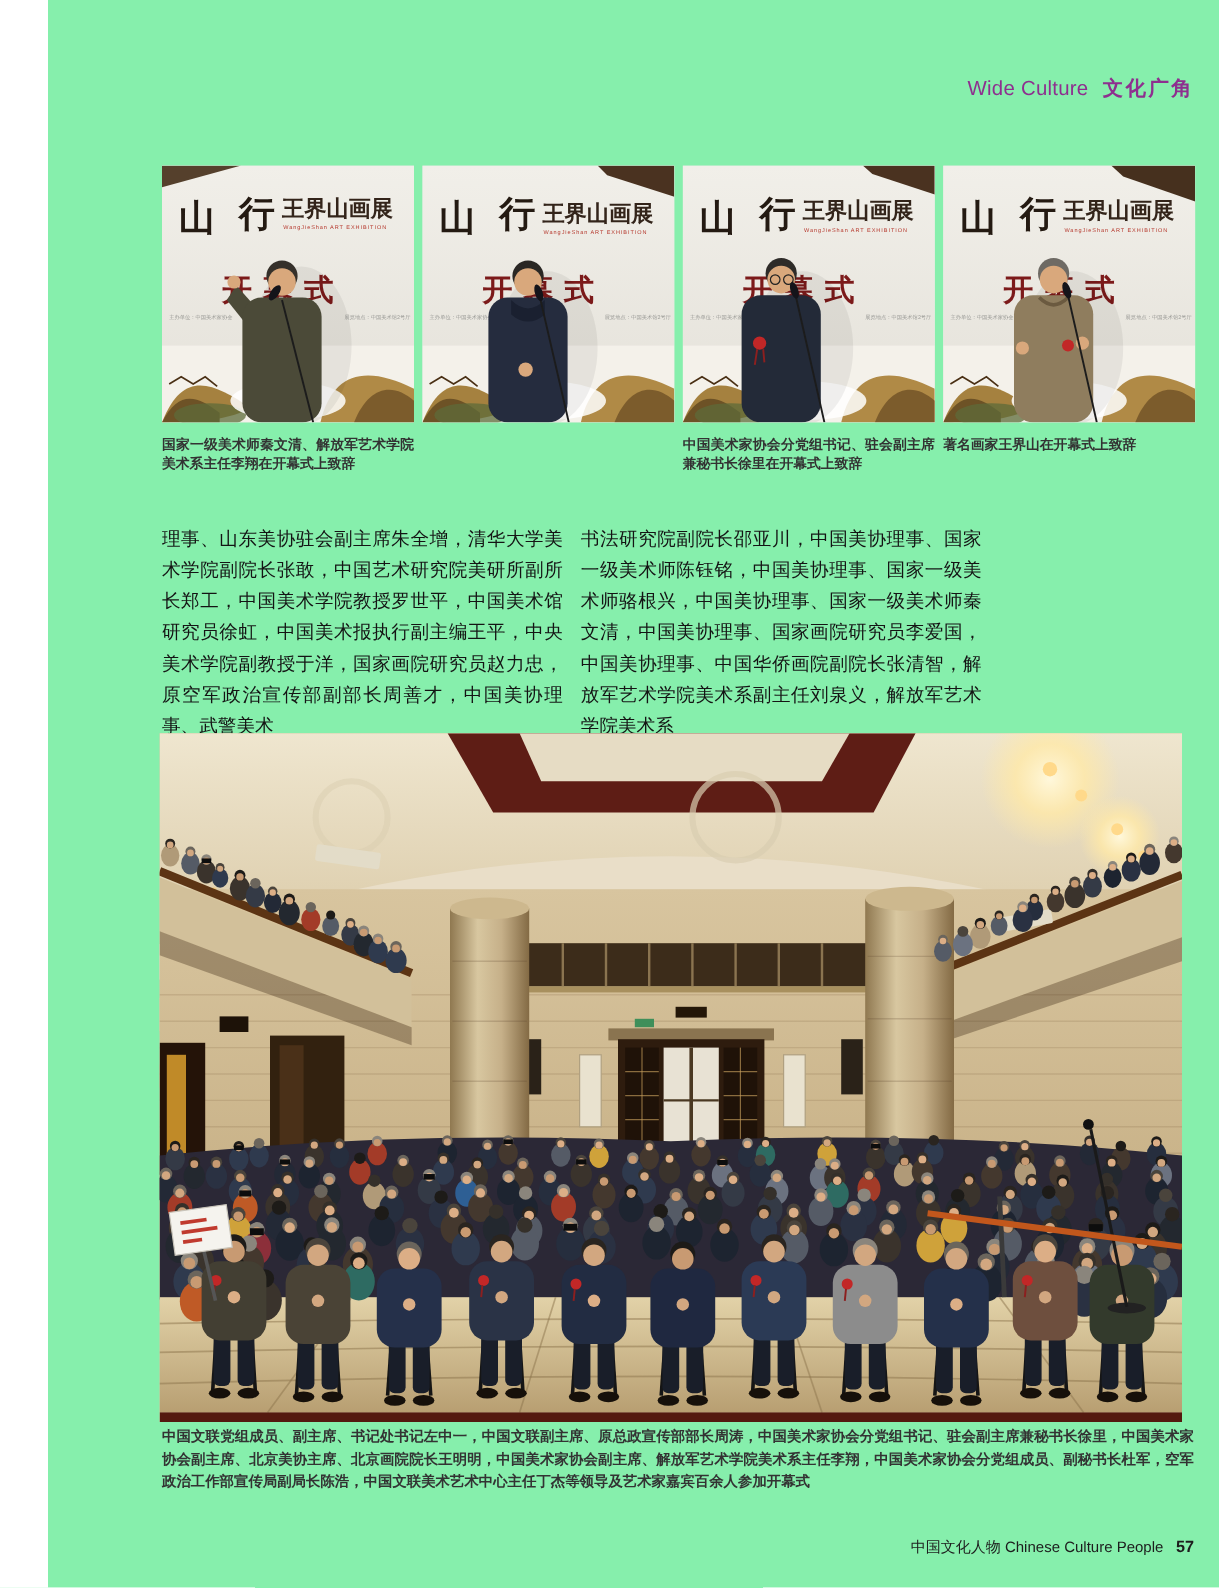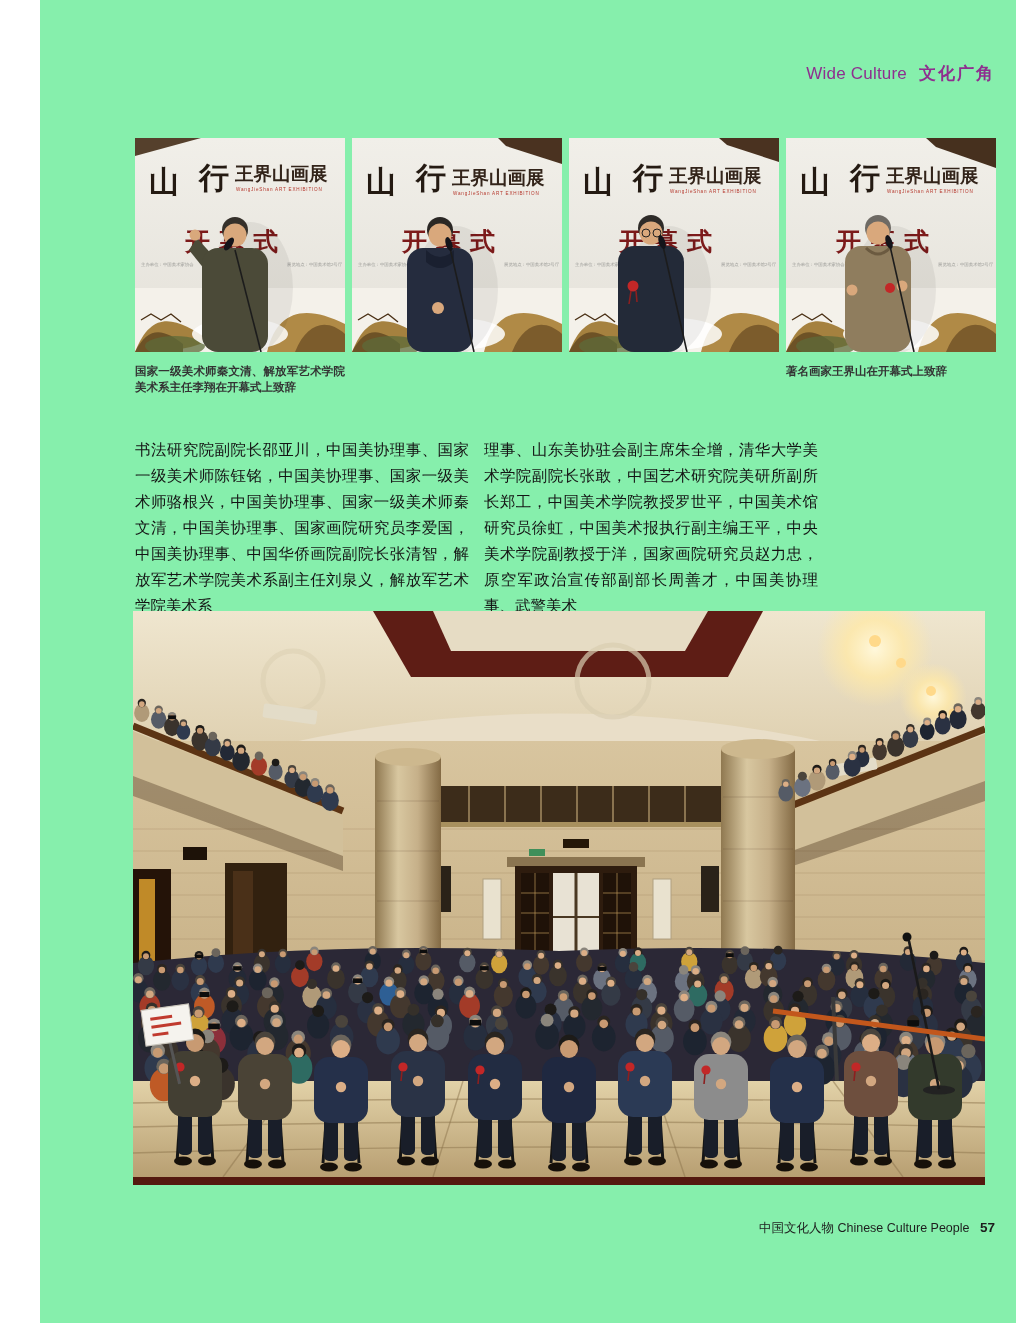--- a/index.html
+++ b/index.html
@@ -20,21 +20,21 @@
   .article{position:absolute;left:95px;top:437px;display:flex;gap:15px;}
   .article .col{width:334px;font-family:"Liberation Serif","DejaVu Serif",serif;
         font-size:15.5px;line-height:26px;color:#141414;text-align:justify;}
   
   .main-photo{position:absolute;left:93px;top:611px;width:852px;height:574px;background:#d8c8a4;}
   .main-photo svg{display:block;}
   
   .main-caption{position:absolute;left:95px;top:1188px;width:860px;margin:0;
         font-size:12px;line-height:18.5px;font-weight:600;color:#333;text-align:justify;}
   
-  .page-footer{position:absolute;top:1220px;right:61px;font-size:12.5px;color:#1d1d1d;white-space:nowrap;}
+  .page-footer{position:absolute;top:1281px;right:61px;font-size:12.5px;color:#1d1d1d;white-space:nowrap;}
   .page-footer .pg{font-weight:bold;font-size:13.5px;margin-left:7px;}
   .serifSVG{font-family:"Liberation Serif","DejaVu Serif",serif;}
 </style>
 </head>
 <body>
 
 <div class="page">
 
   <div class="section-header">
     <span class="en">Wide Culture</span><span class="zh">文化广角</span>
@@ -153,20 +153,21 @@
             <circle cx="77" cy="95" r="4" fill="none" stroke="#222" stroke-width="1"></circle>
             <circle cx="88" cy="95" r="4" fill="none" stroke="#222" stroke-width="1"></circle>
             <rect x="49" y="108" width="66" height="106" rx="16" fill="#232a38"></rect>
             <circle cx="64" cy="148" r="5.5" fill="#c22727"></circle>
             <path d="M62,153 L60,166 M67,153 L68,164" stroke="#8c1f1f" stroke-width="1.6"></path>
             <line x1="118" y1="214" x2="94" y2="108" stroke="#1c1c1c" stroke-width="1.6"></line>
             <ellipse cx="93" cy="104" rx="3.2" ry="7.2" transform="rotate(-18 93 104)" fill="#14141a"></ellipse>
           </g>
         </svg>
       </div>
+      <figcaption>中国美术家协会分党组书记、驻会副主席兼秘书长徐里在开幕式上致辞</figcaption>
     </figure>
 
     <figure class="photo-card">
       <div class="photo-frame">
         <svg width="210" height="214" viewBox="0 0 210 214">
           <rect width="210" height="214" fill="url(#bd)"></rect>
           <polygon points="140,0 210,0 210,30 150,9" fill="#46301e"></polygon>
           <text class="serifSVG" x="14" y="54" font-size="30" font-weight="900" fill="#241a12">山</text>
           <text class="serifSVG" x="64" y="50" font-size="30" font-weight="900" fill="#241a12">行</text>
           <text class="serifSVG" x="100" y="44" font-size="18.5" font-weight="900" fill="#33241a">王界山画展</text>
@@ -196,22 +197,22 @@
             <line x1="128" y1="214" x2="104" y2="108" stroke="#1c1c1c" stroke-width="1.6"></line>
             <ellipse cx="103" cy="104" rx="3.2" ry="7.2" transform="rotate(-18 103 104)" fill="#14141a"></ellipse>
           </g>
         </svg>
       </div>
       <figcaption>著名画家王界山在开幕式上致辞</figcaption>
     </figure>
   </div>
 
   <div class="article">
+    <div class="col">理事、山东美协驻会副主席朱全增，清华大学美术学院副院长张敢，中国艺术研究院美研所副所长郑工，中国美术学院教授罗世平，中国美术馆研究员徐虹，中国美术报执行副主编王平，中央美术学院副教授于洋，国家画院研究员赵力忠，原空军政治宣传部副部长周善才，中国美协理事、武警美术</div>
     <div class="col">书法研究院副院长邵亚川，中国美协理事、国家一级美术师陈钰铭，中国美协理事、国家一级美术师骆根兴，中国美协理事、国家一级美术师秦文清，中国美协理事、国家画院研究员李爱国，中国美协理事、中国华侨画院副院长张清智，解放军艺术学院美术系副主任刘泉义，解放军艺术学院美术系</div>
-    <div class="col">理事、山东美协驻会副主席朱全增，清华大学美术学院副院长张敢，中国艺术研究院美研所副所长郑工，中国美术学院教授罗世平，中国美术馆研究员徐虹，中国美术报执行副主编王平，中央美术学院副教授于洋，国家画院研究员赵力忠，原空军政治宣传部副部长周善才，中国美协理事、武警美术</div>
   </div>
 
   <div class="main-photo">
     <svg id="hall" width="852" height="574" viewBox="0 0 852 574">
       <defs>
         <linearGradient id="ceil" x1="0" y1="0" x2="0" y2="1">
           <stop offset="0" stop-color="#efe6cf"></stop>
             <stop offset="1" stop-color="#d2bf98"></stop>
         </linearGradient>
         <linearGradient id="wall" x1="0" y1="0" x2="0" y2="1">
@@ -1032,19 +1033,20 @@
         <line x1="806" y1="478" x2="776" y2="330" stroke="#1a1a1a" stroke-width="2.6"></line>
         <circle cx="774" cy="326" r="4.5" fill="#111"></circle>
       </g>
       <g>
         <line x1="700" y1="386" x2="704" y2="470" stroke="#3a3a3a" stroke-width="4"></line>
         <path d="M640,400 Q760,416 852,428" fill="none" stroke="#c2571c" stroke-width="5"></path>
       </g>
     </svg>
   </div>
 
+  <p class="main-caption">中国文联党组成员、副主席、书记处书记左中一，中国文联副主席、原总政宣传部部长周涛，中国美术家协会分党组书记、驻会副主席兼秘书长徐里，中国美术家协会副主席、北京美协主席、北京画院院长王明明，中国美术家协会副主席、解放军艺术学院美术系主任李翔，中国美术家协会分党组成员、副秘书长杜军，空军政治工作部宣传局副局长陈浩，中国文联美术艺术中心主任丁杰等领导及艺术家嘉宾百余人参加开幕式</p>
 
   <div class="page-footer">
     <span>中国文化人物</span>
     <span>Chinese Culture People</span>
     <span class="pg">57</span>
   </div>
 </div>
 
 </body></html>

